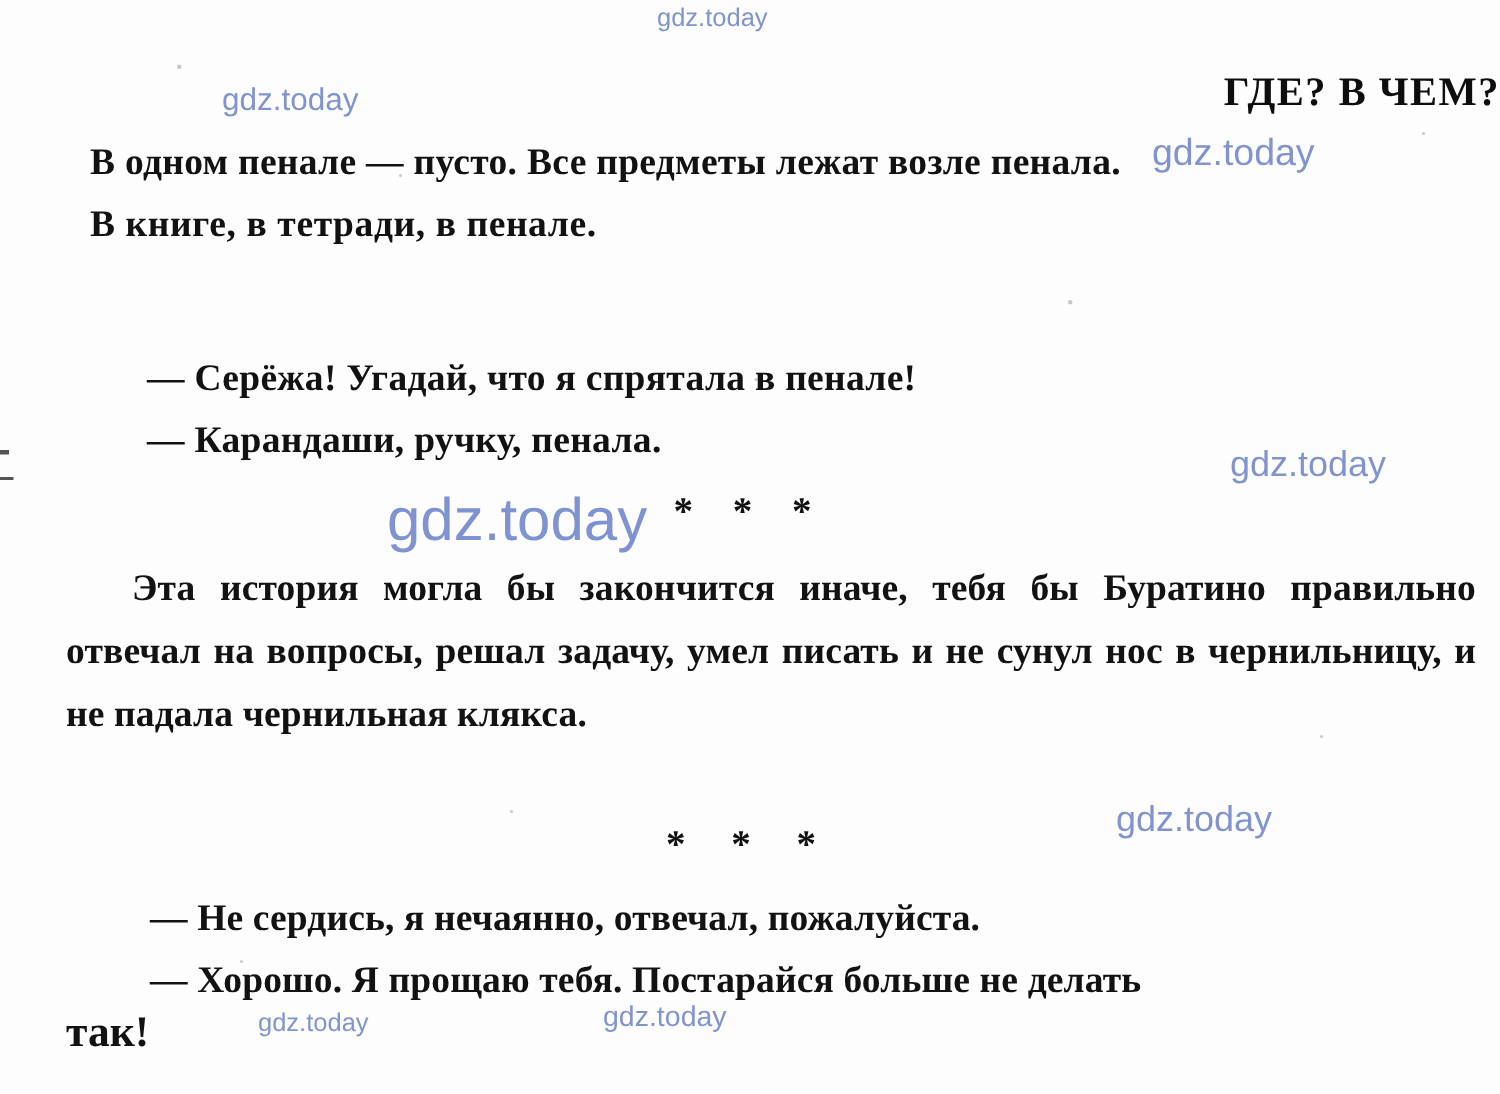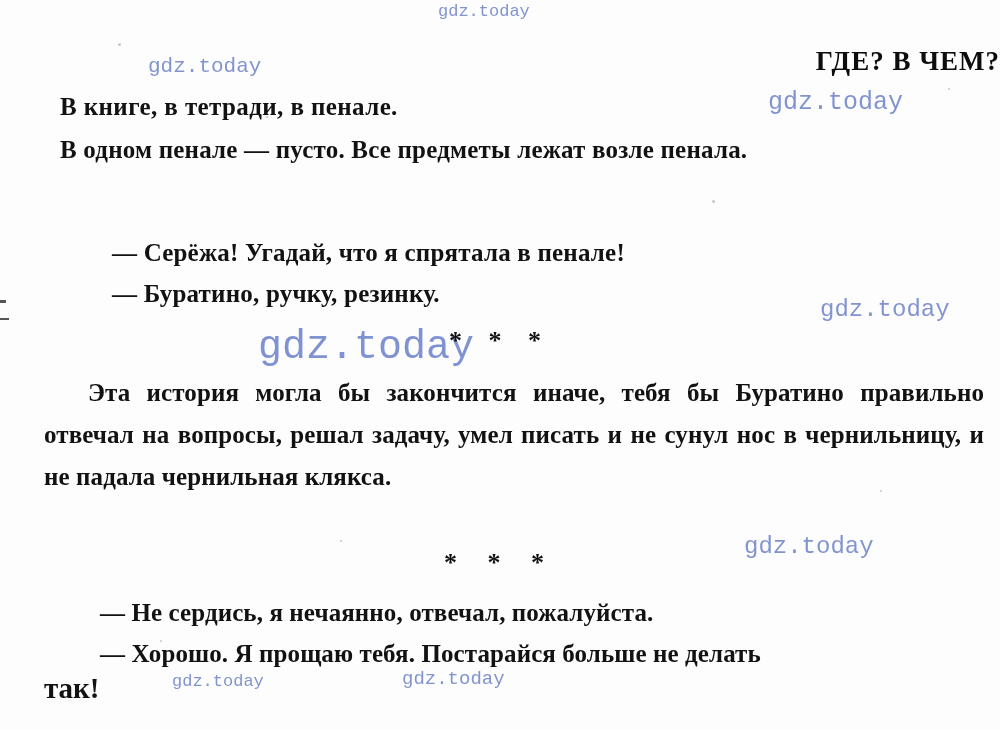--- a/index.html
+++ b/index.html
@@ -68,21 +68,21 @@
   }
   .p2 {
     font-size: 25px;
     line-height: 41px;
     text-indent: 16px;
     letter-spacing: .2px;
     margin-top: 2px;
   }
   .dialog-block {
     position: absolute;
-    left: 82px;
+    left: 68px;
     top: 232px;
     width: 900px;
   }
   .dline {
     font-family: "Liberation Serif", serif;
     font-weight: bold;
     font-size: 25px;
     line-height: 41px;
     letter-spacing: .2px;
     color: #121212;
@@ -148,21 +148,21 @@
     top: 672px;
     font-family: "Liberation Serif", serif;
     font-weight: bold;
     font-size: 29px;
     color: #121212;
   }
 
   
   .wm {
     position: absolute;
-    font-family: Liberation Mono, monospace;
+    font-family: Liberation Sans, sans-serif;
     color: #7b8fd0;
     white-space: nowrap;
     pointer-events: none;
   }
   .wm-small { font-size: 17px; color: #8294cf; }
   .wm-mid   { font-size: 21px; color: #8294cf; }
   .wm-big   { font-size: 40px; color: #7f92d2; }
 </style>
 </head>
 <body>
@@ -184,27 +184,27 @@
   <div class="wm wm-mid" style="left:148px;top:55px;">gdz.today</div>
   <div class="wm wm-mid" style="left:768px;top:88px; font-size:25px;">gdz.today</div>
   <div class="wm wm-mid" style="left:820px;top:296px; font-size:24px;">gdz.today</div>
   <div class="wm wm-mid" style="left:744px;top:533px; font-size:24px;">gdz.today</div>
   <div class="wm wm-small" style="left:172px;top:672px;">gdz.today</div>
   <div class="wm wm-small" style="left:402px;top:668px; font-size:19px;">gdz.today</div>
 
   <div class="title">ГДЕ? В ЧЕМ?</div>
 
   <div class="body-text">
+    <p class="para p2">В одном пенале — пусто. Все предметы лежат возле пенала.</p>
     <p class="para p1">В книге, в тетради, в пенале.</p>
-    <p class="para p2">В одном пенале — пусто. Все предметы лежат возле пенала.</p>
   </div>
 
   <div class="dialog-block">
     <p class="dline">— Серёжа! Угадай, что я спрятала в пенале!</p>
-    <p class="dline">— Буратино, ручку, резинку.</p>
+    <p class="dline">— Карандаши, ручку, пенала.</p>
   </div>
 
   <div class="wm wm-big" style="left:258px;top:325px;">gdz.today</div>
 
   <div class="stars-1">* * *</div>
 
   <p class="p3">Эта история могла бы закончится иначе, тебя бы Буратино правильно отвечал на вопросы, решал задачу, умел писать и не сунул нос в чернильницу, и не падала чернильная клякса.</p>
 
   <div class="stars-2">* * *</div>
 

